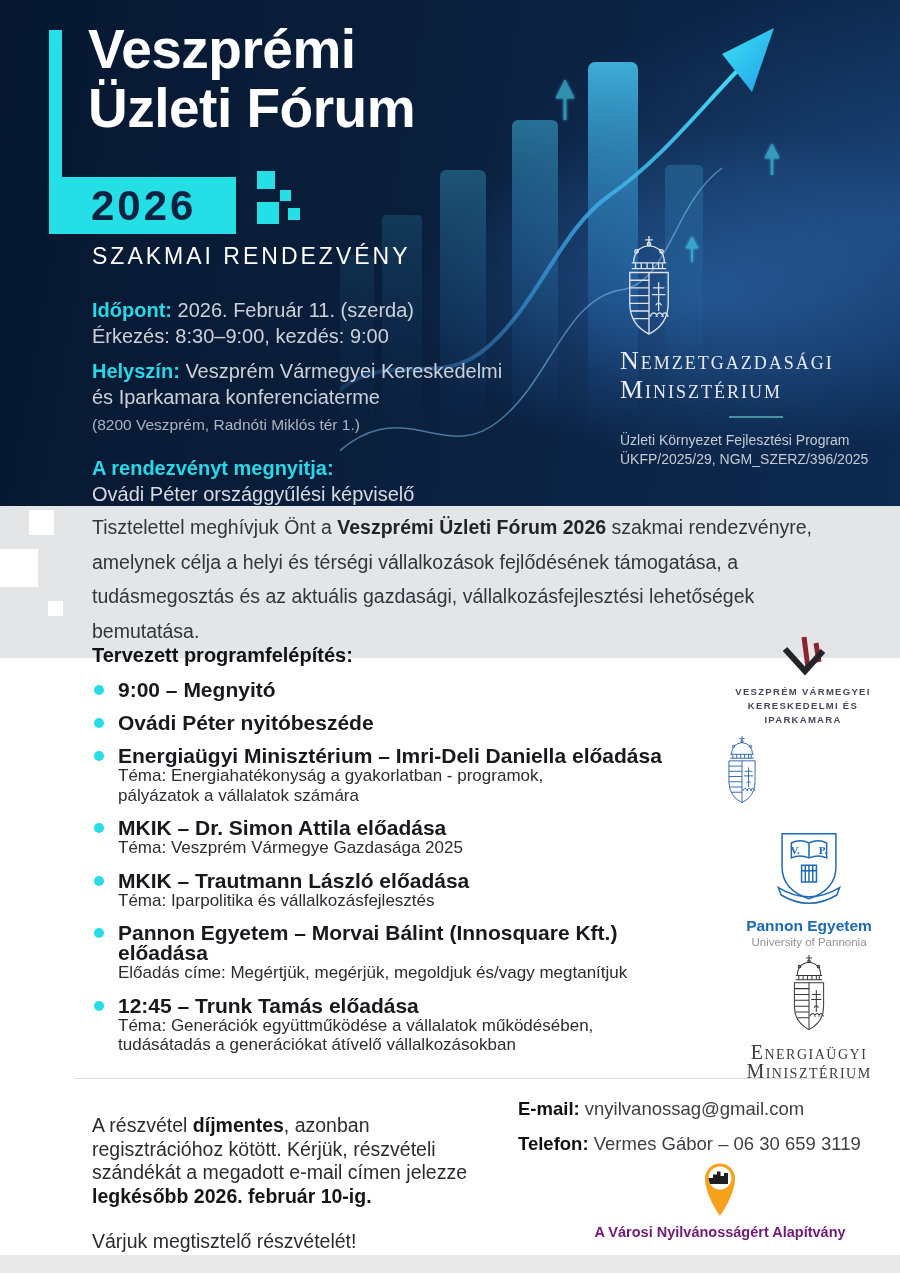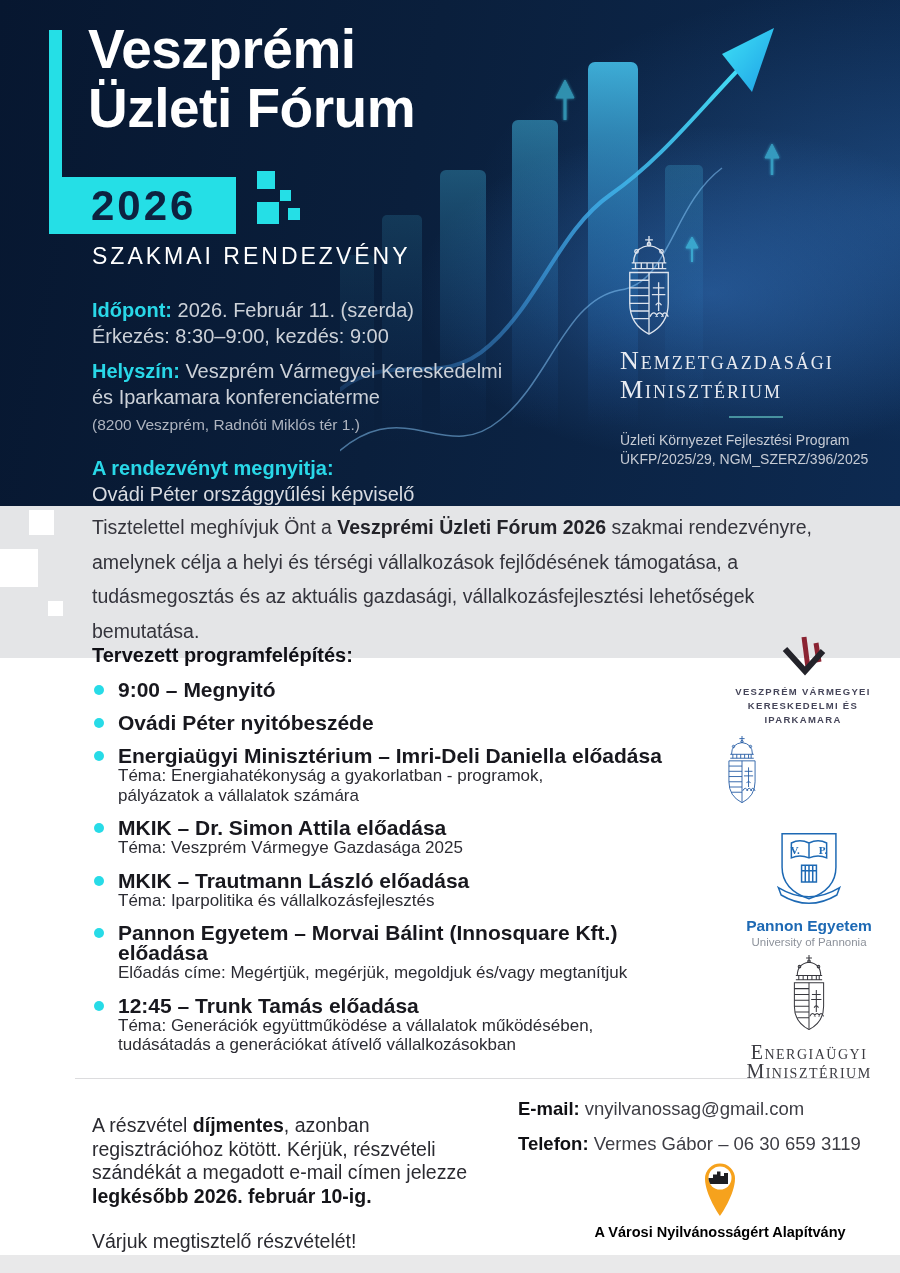--- a/index.html
+++ b/index.html
@@ -81,21 +81,21 @@
   
   .foot-divider{position:absolute;left:75px;top:1078px;width:785px;height:1px;background:#dcdcde;}
   .foot-left{position:absolute;left:92px;top:1094px;width:395px;font-size:19.5px;
              line-height:23.5px;color:#2b2b31;margin-top:20px;}
   .foot-left b{color:#151519;}
   .foot-left .p2{margin-top:22px;}
   .foot-right{position:absolute;left:518px;top:1098px;width:365px;font-size:18.5px;color:#3d3d44;}
   .foot-right .row{margin-bottom:13px;}
   .foot-right .lbl{font-weight:700;color:#101014;}
   .foundation{position:absolute;left:560px;top:1161px;width:320px;text-align:center;}
-  .foundation .txt{margin-top:3px;font-size:14.5px;font-weight:700;color:#000000;}
+  .foundation .txt{margin-top:3px;font-size:14.5px;font-weight:700;color:#701a75;}
   .bottom-strip{position:absolute;left:0;top:1255px;width:900px;height:18px;background:#e9e9ea;}
 </style>
 </head>
 <body>
 
 <svg width="0" height="0" style="position:absolute" aria-hidden="true">
   <defs>
     <linearGradient id="barGrad" x1="0" y1="0" x2="0" y2="1">
       <stop offset="0" stop-color="#49cdf8" stop-opacity="0.95"></stop>
       <stop offset="1" stop-color="#1e5ab4" stop-opacity="0"></stop>

